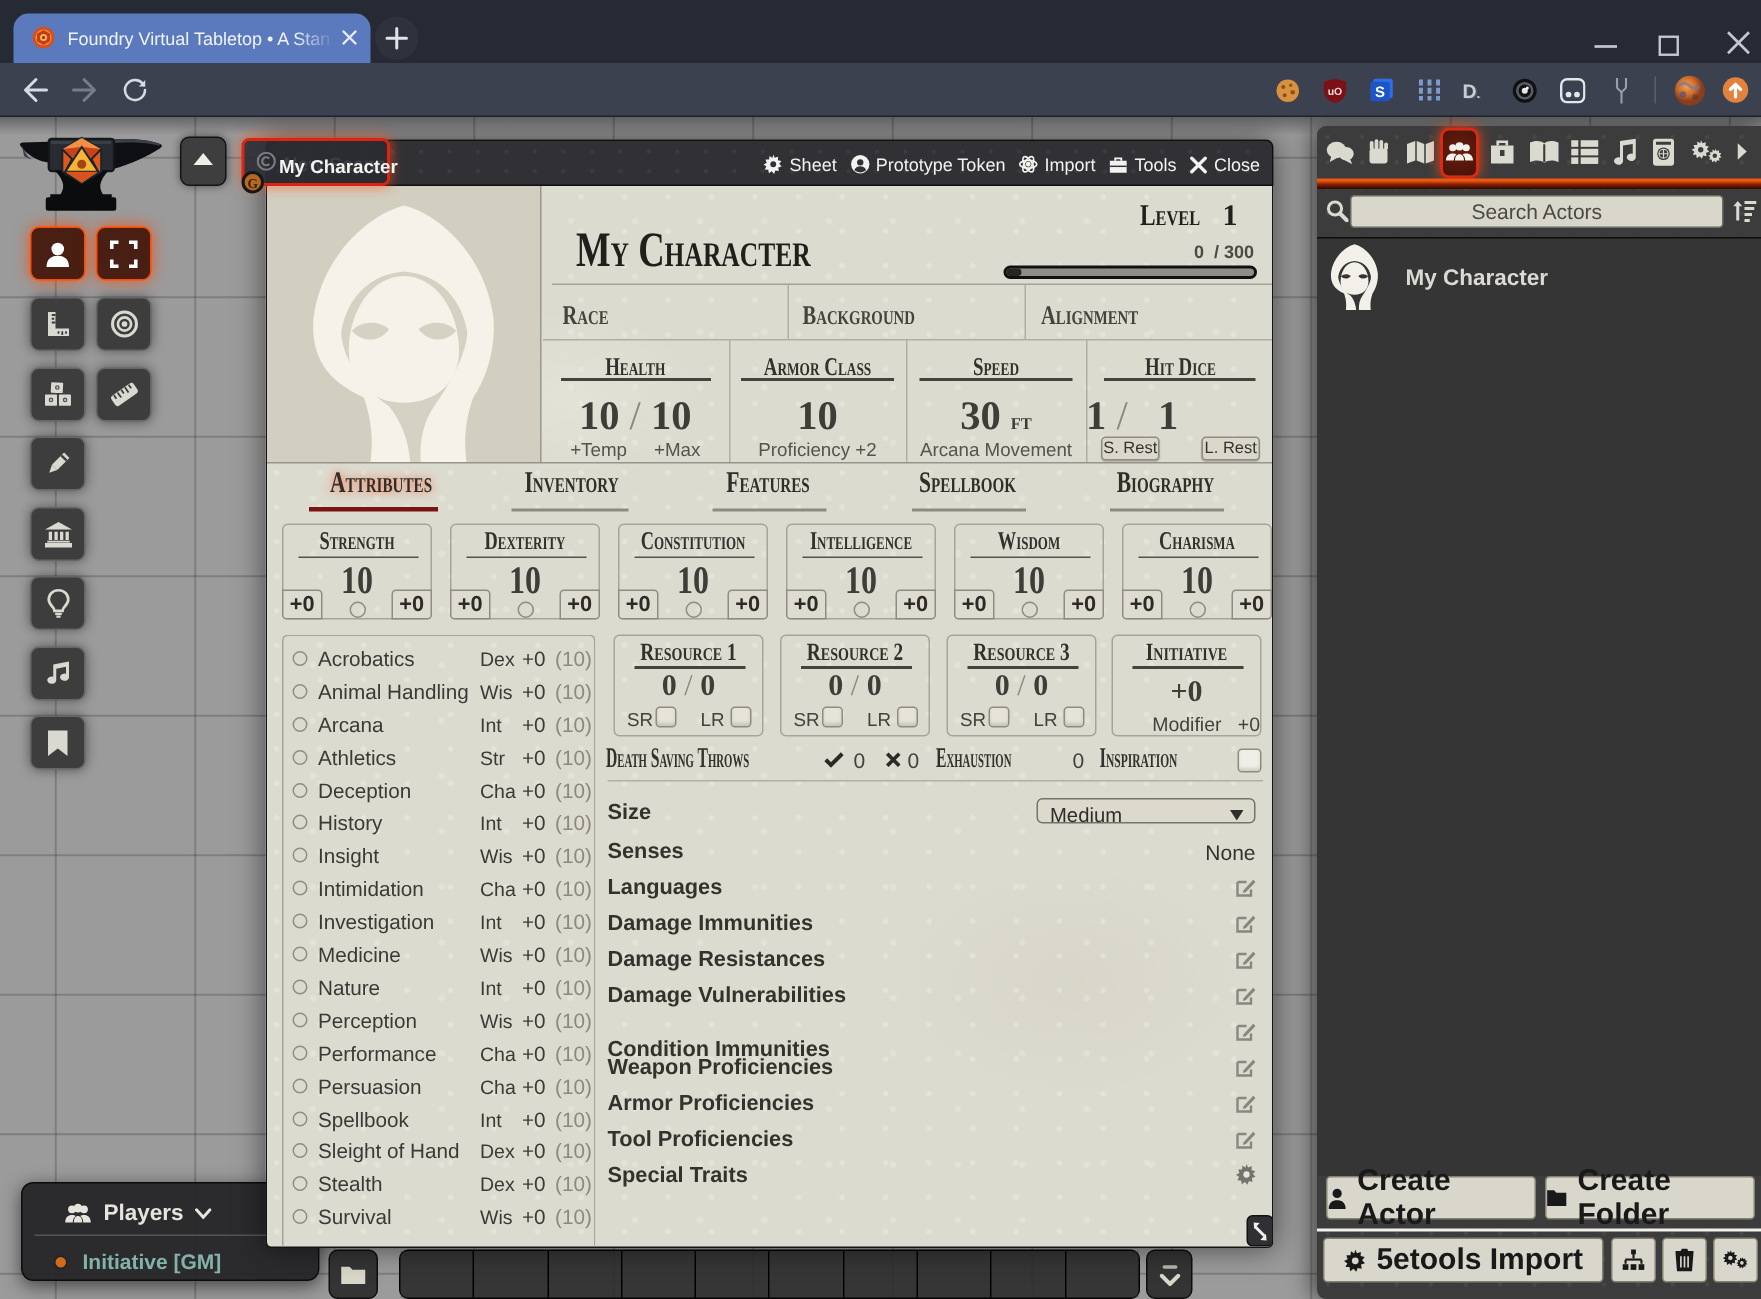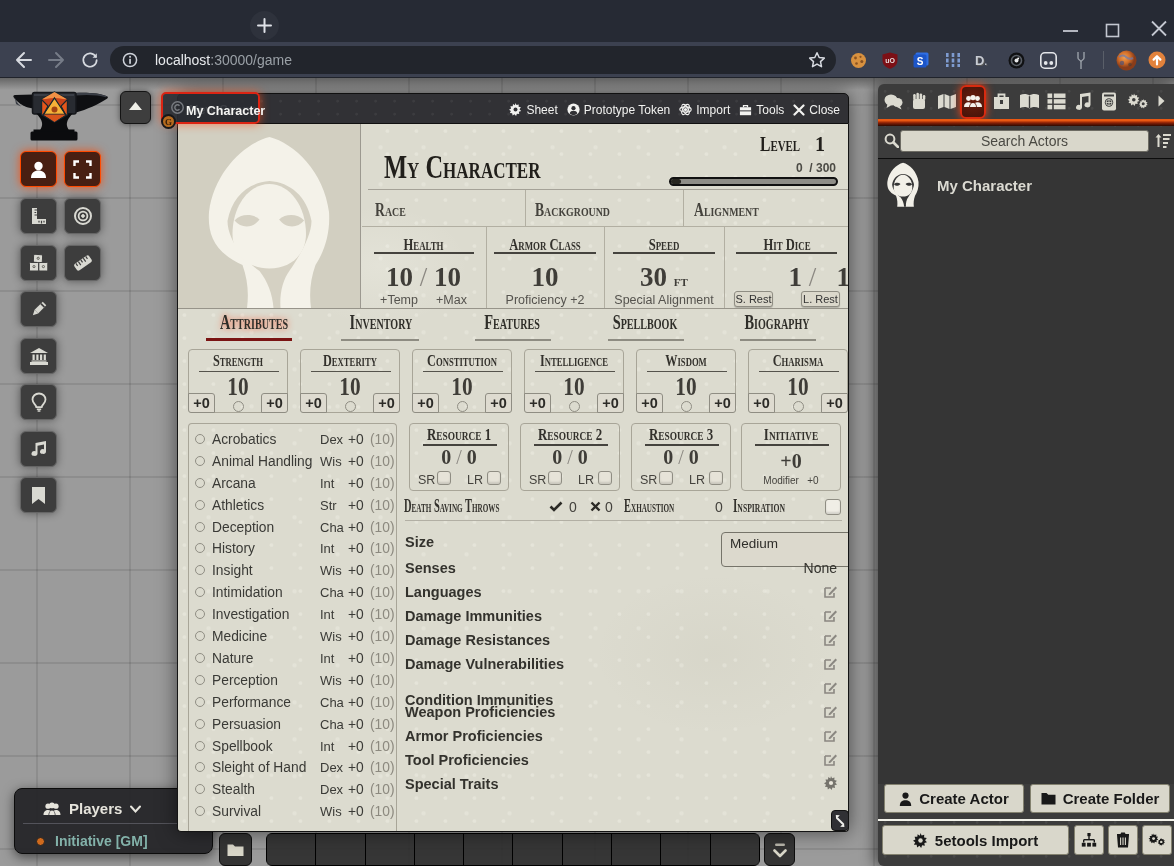--- a/index.html
+++ b/index.html
@@ -97,25 +97,38 @@
 .sel { position:absolute; background:#dcd9cd; border:1px solid #76746a; border-radius:4px; }
 
 
 #sidebar { position:absolute; left:878px; top:6px; width:296px; height:782px; background:#3c3c3c; background-image:radial-gradient(circle at 31% 43%, rgba(255,255,255,.06) 0 1px, transparent 1.8px); background-size:23px 17px; border-radius:6px 0 0 6px; box-shadow:-4px 0 14px rgba(0,0,0,.5); }
 #sidetabs { position:absolute; left:0; top:0; width:100%; height:35px; display:flex; align-items:center; }
 #redband { position:absolute; left:0; top:35px; width:100%; height:7px; background:linear-gradient(to bottom,#ea5812 0%, #ea5812 22%, #8a2005 55%, #2b0901 100%); }
 #searchrow { position:absolute; left:0; top:43px; width:100%; height:31px; }
 #search { position:absolute; left:22px; top:3px; width:249px; height:22px; background:#d9d7cb; border:1px solid #6d6b63; border-radius:3px; color:#4a4943; font-size:14px; text-align:center; line-height:21px; }
 #dirlist { position:absolute; left:0; top:74px; width:100%; height:626px; background:#353535; border-top:1px solid #0d0d0d; }
 #sidefoot { position:absolute; left:0; top:700px; width:100%; height:82px; }
-.sbtn { position:absolute; background:#d9d7cb; border:1px solid #83816f; border-radius:3px; color:#191919; font-weight:bold; font-size:15px; display:flex; align-items:center; justify-content:center; gap:7px; }
+.sbtn { position:absolute; background:#d9d7cb; border:1px solid #83816f; border-radius:3px; color:#191919; font-weight:bold; font-size:20px; display:flex; align-items:center; justify-content:center; gap:7px; }
 </style>
 </head>
 <body>
 <div id="titlebar">
+  <div id="tab">
+    <svg class="fav" width="16" height="16" viewBox="0 0 16 16">
+      <circle cx="8" cy="8" r="7.2" fill="#d84e1c"></circle>
+      <circle cx="8" cy="8" r="5.4" fill="#ef8c3a"></circle>
+      <polygon points="8,3 12.3,5.5 12.3,10.5 8,13 3.7,10.5 3.7,5.5" fill="#c43d18"></polygon>
+      <circle cx="8" cy="8" r="2.4" fill="#f7b052"></circle>
+      <circle cx="8" cy="8" r="1" fill="#8a2d10"></circle>
+    </svg>
+    <div class="ttl">Foundry Virtual Tabletop • A Stan</div>
+    <svg class="tx" width="12" height="12" viewBox="0 0 12 12">
+        <path d="M2 2 L10 10 M10 2 L2 10" stroke="#e8ebf2" stroke-width="1.6" stroke-linecap="round"></path>
+      </svg>
+  </div>
   <div id="newtab">
       <svg width="29" height="29" viewBox="0 0 29 29">
         <path d="M14.5 8 v13 M8 14.5 h13" stroke="#dfe2e8" stroke-width="2" stroke-linecap="round"></path>
       </svg>
     </div>
   <div id="winctl">
     <svg width="180" height="42" viewBox="0 0 180 42">
       <path d="M69 31 h15" stroke="#c3c7d0" stroke-width="1.8"></path>
       <rect x="112.5" y="24.5" width="12" height="12" fill="none" stroke="#c3c7d0" stroke-width="1.6"></rect>
       <path d="M158 21.5 L172 35.5 M172 21.5 L158 35.5" stroke="#c3c7d0" stroke-width="1.8"></path>
@@ -126,31 +139,20 @@
   <svg class="abs" style="left:12px;top:8px" width="22" height="20" viewBox="0 0 22 20">
       <path d="M12 3 L5 10 L12 17 M5 10 H19" stroke="#d7dae0" stroke-width="2" fill="none" stroke-linecap="round" stroke-linejoin="round"></path>
     </svg>
   <svg class="abs" style="left:46px;top:8px" width="22" height="20" viewBox="0 0 22 20">
       <path d="M10 3 L17 10 L10 17 M17 10 H3" stroke="#767c88" stroke-width="2" fill="none" stroke-linecap="round" stroke-linejoin="round"></path>
     </svg>
   <svg class="abs" style="left:81px;top:9px" width="18" height="18" viewBox="0 0 20 20">
       <path d="M16.5 6.5 A7.4 7.4 0 1 0 17.4 10" stroke="#d7dae0" stroke-width="1.9" fill="none" stroke-linecap="round"></path>
       <path d="M17.6 2.6 v4.8 h-4.8 z" fill="#d7dae0"></path>
     </svg>
-  <div id="urlpill">
-    <svg class="abs" style="left:12px;top:6px" width="16" height="16" viewBox="0 0 16 16">
-        <circle cx="8" cy="8" r="6.6" fill="none" stroke="#cfd3da" stroke-width="1.5"></circle>
-        <rect x="7.2" y="6.8" width="1.7" height="5" fill="#cfd3da"></rect>
-        <rect x="7.2" y="3.9" width="1.7" height="1.8" fill="#cfd3da"></rect>
-      </svg>
-    <div class="url"><b style="font-weight:normal;color:#e8eaed">localhost</b><span class="dim">:30000/game</span></div>
-    <svg class="abs" style="left:698px;top:5px" width="18" height="18" viewBox="0 0 18 18">
-        <path d="M9 1.8 L11.2 6.5 16.3 7.1 12.5 10.6 13.5 15.7 9 13.1 4.5 15.7 5.5 10.6 1.7 7.1 6.8 6.5 Z" fill="none" stroke="#d7dae0" stroke-width="1.5" stroke-linejoin="round"></path>
-      </svg>
-  </div>
   <svg class="abs" style="left:850px;top:10px" width="17" height="17" viewBox="0 0 17 17">
       <circle cx="8.5" cy="8.5" r="7.5" fill="#d8913f"></circle>
       <circle cx="5.5" cy="6" r="1.4" fill="#8a5220"></circle>
       <circle cx="10.5" cy="4.8" r="1.1" fill="#8a5220"></circle>
       <circle cx="11.8" cy="9.5" r="1.5" fill="#8a5220"></circle>
       <circle cx="6.5" cy="11.5" r="1.3" fill="#8a5220"></circle>
     </svg>
   <svg class="abs" style="left:882px;top:10px" width="16" height="17" viewBox="0 0 16 17">
       <path d="M8 0.5 L15.5 2.5 V8 C15.5 13 12 15.7 8 16.7 C4 15.7 0.5 13 0.5 8 V2.5 Z" fill="#7c1016"></path>
       <text x="8" y="11" text-anchor="middle" font-size="7" font-weight="bold" fill="#e8dede" font-family="Liberation Sans">uO</text>
@@ -436,24 +438,24 @@
       <div class="sc abs hd4" style="left:308px;top:111px;width:118px">Armor Class</div>
       <div class="sc abs hd4" style="left:426px;top:111px;width:120px">Speed</div>
       <div class="sc abs hd4" style="left:546px;top:111px;width:126px">Hit Dice</div>
       <div class="abs ul4" style="left:196px;top:128px;width:100px"></div>
       <div class="abs ul4" style="left:316px;top:128px;width:102px"></div>
       <div class="abs ul4" style="left:435px;top:128px;width:102px"></div>
       <div class="abs ul4" style="left:558px;top:128px;width:101px"></div>
       <div class="num abs" style="left:183px;top:138px;width:125px;text-align:center;font-size:27px;color:#3f3d38">10 <span style="color:#8a8781;font-weight:normal">/</span> 10</div>
       <div class="num abs" style="left:308px;top:138px;width:118px;text-align:center;font-size:27px;color:#3f3d38">10</div>
       <div class="num abs" style="left:426px;top:138px;width:120px;text-align:center;font-size:27px;color:#3f3d38">30 <span class="sc" style="font-size:16px">ft</span></div>
-      <div class="num abs" style="left:546px;top:138px;width:126px;text-align:right;font-size:27px;color:#3f3d38">1 <span style="color:#8a8781;font-weight:normal">/</span>&nbsp;&nbsp; 1</div>
+      <div class="num abs" style="left:546px;top:138px;width:126px;text-align:left;font-size:27px;color:#3f3d38">1 <span style="color:#8a8781;font-weight:normal">/</span>&nbsp;&nbsp; 1</div>
       <div class="abs sub4" style="left:183px;top:169px;width:125px"><span style="margin-right:18px">+Temp</span><span>+Max</span></div>
       <div class="abs sub4" style="left:308px;top:169px;width:118px">Proficiency +2</div>
-      <div class="abs sub4" style="left:426px;top:169px;width:120px">Special Alignment</div>
+      <div class="abs sub4" style="left:426px;top:169px;width:120px">Arcana Movement</div>
       <div class="abs rbtn" style="left:556px;top:167px">S. Rest</div>
       <div class="abs rbtn" style="left:623px;top:167px">L. Rest</div>
       <div class="abs" style="left:0;top:184px;width:672px;height:1px;background:#97948a"></div>
 
       <div class="sc tab" style="left:6px;top:187px;text-shadow:0 0 7px rgba(255,80,40,.85)">Attributes</div>
       <div class="sc tab" style="left:133px;top:187px">Inventory</div>
       <div class="sc tab" style="left:264px;top:187px">Features</div>
       <div class="sc tab" style="left:397px;top:187px">Spellbook</div>
       <div class="sc tab" style="left:529px;top:187px">Biography</div>
       <div class="tabul" style="left:28px;top:214px;width:86px;height:3px;background:#7a1413"></div>
@@ -700,40 +702,40 @@
         <div class="num v">0 <span style="color:#8a8781;font-weight:normal">/</span> 0</div>
         <div class="srlr" style="left:8px">SR</div>
           <div class="cb" style="left:27px;top:47px"></div>
         <div class="srlr" style="left:57px">LR</div>
           <div class="cb" style="left:77px;top:47px"></div>
       </div>
       <div class="rbox" style="left:563px">
         <div class="sc h">Initiative</div>
           <div class="u"></div>
         <div class="num v" style="font-size:20px;top:26px">+0</div>
-        <div class="abs" style="left:0;top:51px;width:100%;text-align:center;font-size:10px;color:#44423d">Modifier&nbsp;&nbsp; +0</div>
+        <div class="abs" style="left:0;top:51px;width:100%;text-align:right;font-size:13px;color:#44423d">Modifier&nbsp;&nbsp; +0</div>
       </div>
 
       <div class="sc abs" style="left:226px;top:371px;font-size:19px;color:#33312c;transform:scaleX(.55);transform-origin:0 0;white-space:nowrap">Death Saving Throws</div>
       <svg class="abs" style="left:371px;top:377px" width="14" height="11" viewBox="0 0 14 11">
           <path d="M1.5 5.5 L5 9 L12.5 1.5" stroke="#2b2a26" stroke-width="2.6" fill="none"></path>
         </svg>
       <div class="abs" style="left:391px;top:375px;font-size:14px;color:#44423d">0</div>
       <svg class="abs" style="left:412px;top:377px" width="11" height="11" viewBox="0 0 11 11">
           <path d="M1.5 1.5 L9.5 9.5 M9.5 1.5 L1.5 9.5" stroke="#2b2a26" stroke-width="2.4"></path>
         </svg>
       <div class="abs" style="left:427px;top:375px;font-size:14px;color:#44423d">0</div>
       <div class="sc abs" style="left:446px;top:371px;font-size:19px;color:#33312c;transform:scaleX(.55);transform-origin:0 0;white-space:nowrap">Exhaustion</div>
       <div class="abs" style="left:537px;top:375px;font-size:14px;color:#44423d">0</div>
       <div class="sc abs" style="left:555px;top:371px;font-size:19px;color:#33312c;transform:scaleX(.59);transform-origin:0 0;white-space:nowrap">Inspiration</div>
       <div class="cb" style="left:647px;top:375px;width:16px;height:16px;background:#f0eee6"></div>
       <div class="abs" style="left:227px;top:396px;width:437px;height:1px;background:#b2afa4"></div>
 
       <div class="trlab" style="left:227px;top:410px">Size</div>
-      <div class="sel" style="left:543px;top:408px;width:146px;height:35px">
+      <div class="sel" style="left:513px;top:408px;width:146px;height:17px">
           <span style="position:absolute;left:8px;top:3px;font-size:13.5px;color:#2f2e2a">Medium</span>
           <svg style="position:absolute;right:7px;top:7px" width="9" height="7" viewBox="0 0 9 7">
             <path d="M0 0 H9 L4.5 7 Z" fill="#2f2e2a"></path>
           </svg>
         </div>
       <div class="trlab" style="left:227px;top:436px">Senses</div>
       <div class="abs" style="left:600px;top:436px;width:59px;text-align:right;font-size:14px;color:#33322d">None</div>
       <div class="trlab" style="left:227px;top:460px">Languages</div>
       <div class="trlab" style="left:227px;top:484px">Damage Immunities</div>
       <div class="trlab" style="left:227px;top:508px">Damage Resistances</div>

